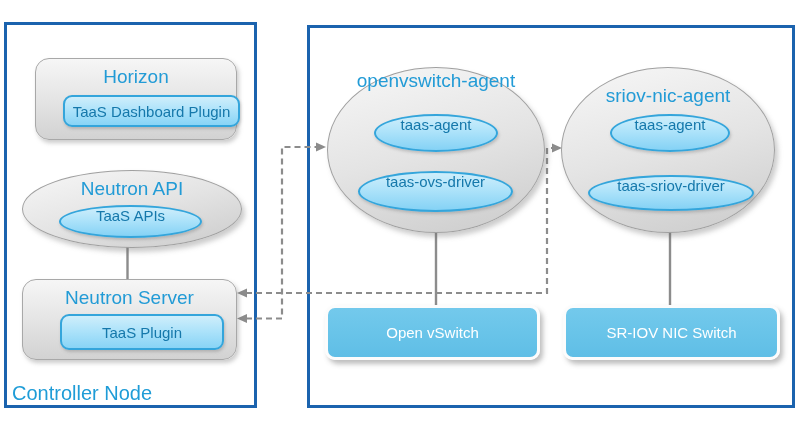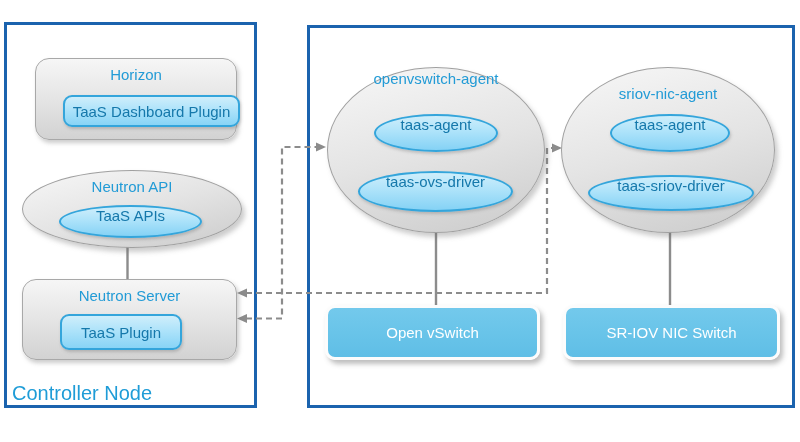--- a/index.html
+++ b/index.html
@@ -38,21 +38,21 @@
     background: linear-gradient(165deg, #F7F7F7 0%, #E4E4E4 50%, #CBCBCB 100%);
     border: 1px solid #A0A0A0;
     border-radius: 50%;
     box-shadow: 3px 4px 5px rgba(110,110,110,0.35);
   }
   .shape-title {
     display: block;
     width: 100%;
     text-align: center;
     color: #229BD6;
-    font-size: 15px;
+    font-size: 19px;
     white-space: nowrap;
   }
 
   
   .blue-rect {
     position: absolute;
     background: linear-gradient(180deg, #CFEEFB 0%, #AEE3FA 45%, #88D4F6 100%);
     border: 2px solid #34A5DB;
     border-radius: 9px;
     box-shadow: 1px 2px 3px rgba(100,100,100,0.3);
@@ -131,21 +131,21 @@
   <div class="gray-ellipse" style="left:22px; top:170px; width:220px; height:78px;">
     <span class="shape-title" style="margin-top:7px;">Neutron API</span>
   </div>
   <div class="blue-ellipse" style="left:59px; top:205px; width:143px; height:33px;">
     <span class="blue-label">TaaS APIs</span>
   </div>
 
   <div class="gray-rect" style="left:22px; top:279px; width:215px; height:81px;">
     <span class="shape-title" style="margin-top:7px;">Neutron Server</span>
   </div>
-  <div class="blue-rect" style="left:60px; top:314px; width:122px; height:36px;">
+  <div class="blue-rect" style="left:60px; top:314px; width:164px; height:36px;">
     <span class="blue-label">TaaS Plugin</span>
   </div>
 
   <div class="node-label" style="left:12px; top:382px;">Controller Node</div>
 
   <div class="gray-ellipse" style="left:327px; top:67px; width:218px; height:166px;">
     <span class="shape-title" style="margin-top:2px;">openvswitch-agent</span>
   </div>
   <div class="blue-ellipse" style="left:374px; top:114px; width:124px; height:38px;">
     <span class="blue-label">taas-agent</span>

